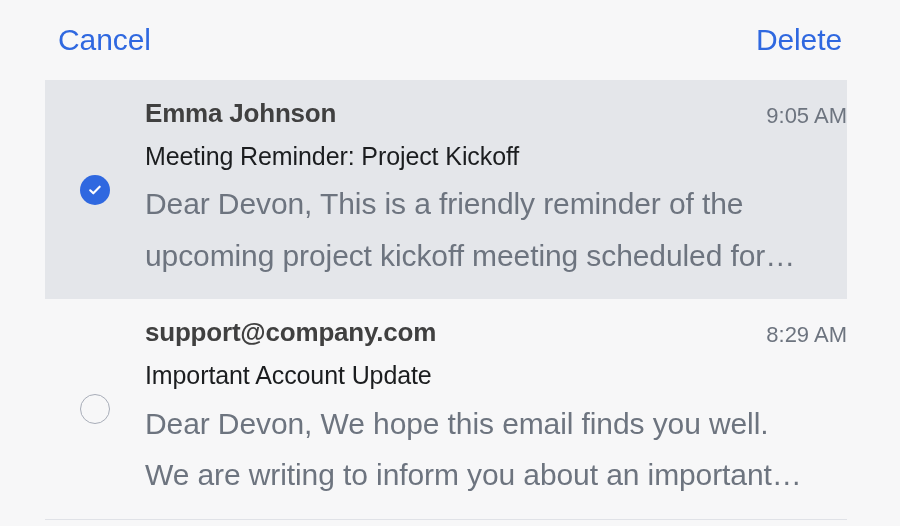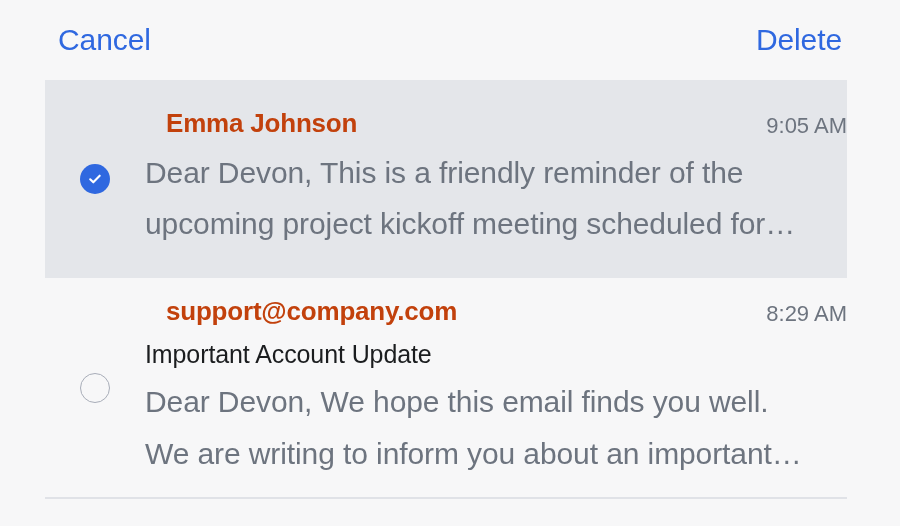--- a/index.html
+++ b/index.html
@@ -108,27 +108,26 @@
 
   .msg-top {
     display: flex;
     align-items: flex-start;
     justify-content: space-between;
     gap: 16px;
   }
   .msg-sender {
     font-size: 26px;
     font-weight: bold;
-    color: #c2410c;
+    color: #404040;
     line-height: 1.18;
     letter-spacing: -0.2px;
     white-space: nowrap;
     overflow: hidden;
     text-overflow: ellipsis;
-    margin-left: 21px;
   }
   .msg-time {
     font-size: 22px;
     color: #6d747f;
     line-height: 1.35;
     white-space: nowrap;
     padding-top: 3px;
   }
   .msg-subject {
     font-size: 25px;
@@ -176,20 +175,21 @@
         <svg class="check-glyph" viewBox="0 0 16 16" aria-hidden="true">
           <path d="M3.2 8.3 L6.3 11.3 L12.7 4.7" fill="none" stroke="#ffffff" stroke-width="2.1" stroke-linecap="round" stroke-linejoin="round"></path>
         </svg>
       </span>
     </div>
     <div class="message-body">
       <div class="msg-top">
         <div class="msg-sender">Emma Johnson</div>
         <div class="msg-time">9:05 AM</div>
       </div>
+      <div class="msg-subject">Meeting Reminder: Project Kickoff</div>
       <div class="msg-preview">Dear Devon, This is a friendly reminder of the upcoming project kickoff meeting scheduled for tomorrow at 9am....</div>
     </div>
   </div>
 
   <div class="message-row">
     <div class="checkbox-cell">
       <span class="checkbox unchecked"></span>
     </div>
     <div class="message-body">
       <div class="msg-top">

